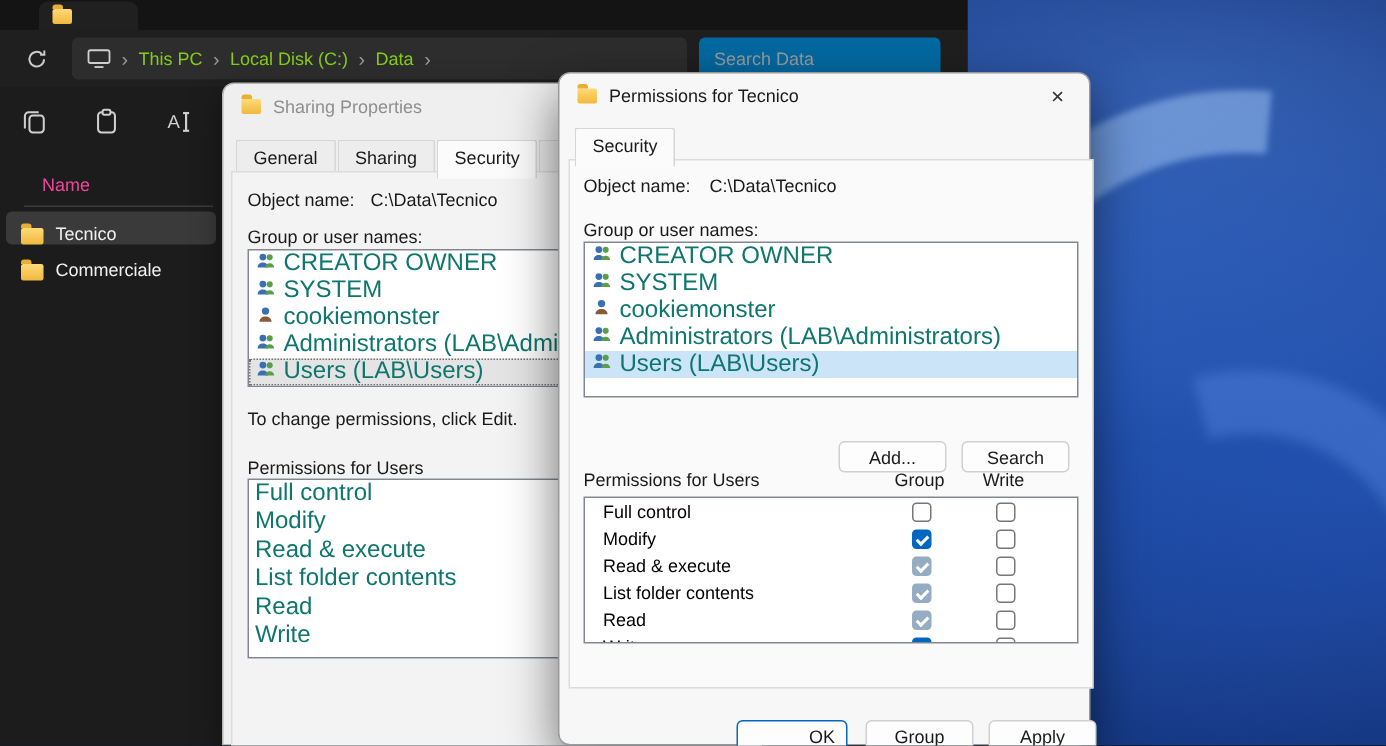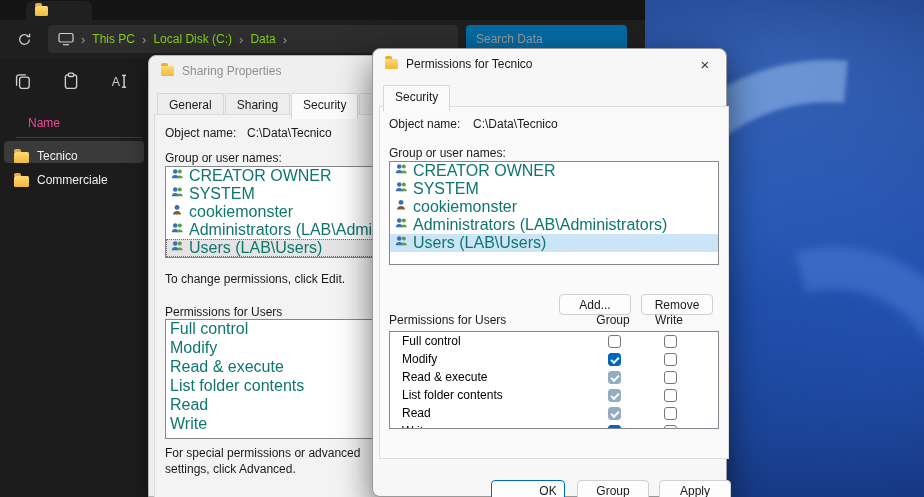--- a/index.html
+++ b/index.html
@@ -263,21 +263,20 @@
         <span>List folder contents</span>
       </div>
     <div class="lb-row" style="height:19px;">
         <span>Read</span>
       </div>
     <div class="lb-row" style="height:19px;">
         <span>Write</span>
       </div>
   </div>
 
-  <span class="dlg-label" style="left:16px; top:390px; width:225px; line-height:1.3;">For special permissions or advanced settings, click Advanced.</span>
 </div>
 
 <div class="perm">
   <div class="perm-titlebar">
     <span class="folder sm"></span>
     <span class="perm-title">Permissions for Tecnico</span>
   </div>
   <div class="close-btn">
     <span>×</span>
   </div>
@@ -342,21 +341,21 @@
             <path d="M2 12.5c0-2.3 1.8-3.7 4-3.7s4 1.4 4 3.7z" fill="#3b6fb3"></path>
             <circle cx="11.2" cy="4.8" r="2.3" fill="#5a9e4a"></circle>
             <path d="M7.8 12.5c0-2 1.5-3.3 3.4-3.3s3.4 1.3 3.4 3.3z" fill="#5a9e4a"></path>
           </svg>
         </span>
       <span>Users (LAB\Users)</span>
     </div>
   </div>
 
   <div class="btn" style="left:186px; top:233px; width:72px; height:21px;">Add...</div>
-  <div class="btn" style="left:268px; top:233px; width:72px; height:21px;">Remove</div>
+  <div class="btn" style="left:268px; top:233px; width:72px; height:21px;">Search</div>
 
   <div class="perm-hdr" style="top:264px;">
     <span>Permissions for Users</span>
     <span>Group</span>
     <span>Write</span>
   </div>
 
   <div class="listbox" style="left:16px; top:282px; width:330px; height:98px;">
     <div class="perm-grid">
       <span class="pname">Full control</span>

